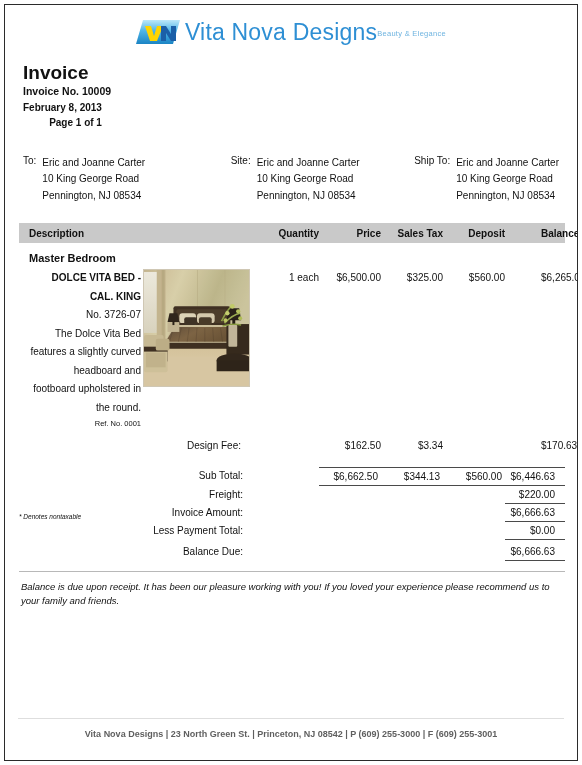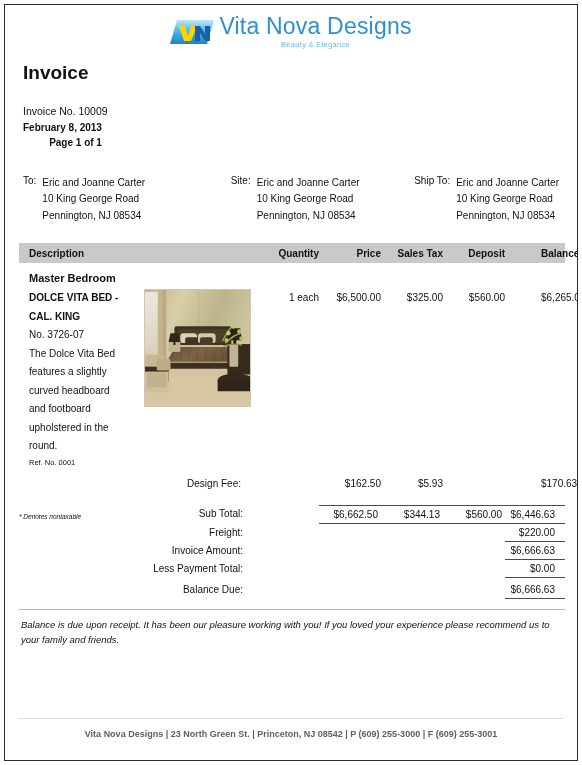--- a/index.html
+++ b/index.html
@@ -43,21 +43,21 @@
   }
   .logo-mark {
     position: relative;
     width: 44px;
     height: 30px;
   }
   .logo-mark svg { display: block; }
 
   .logo-text-block {
     display: flex;
-    flex-direction: column;
+    flex-direction: row;
     align-items: center;
     line-height: 1;
   }
   .logo-title {
     font-size: 23px;
     font-weight: normal;
     color: #2e8fd4;
     letter-spacing: 0.2px;
     white-space: nowrap;
   }
@@ -78,23 +78,23 @@
     flex-direction: column;
   }
   .inv-title {
     font-size: 19px;
     font-weight: bold;
     color: #111;
     line-height: 1.25;
   }
   .inv-no {
     font-size: 10.5px;
-    font-weight: normal;
-    color: #111;
-    margin-top: 20px;
+    font-weight: bold;
+    color: #111;
+    margin-top: 0;
   }
   .inv-meta {
     text-align: right;
     font-size: 10px;
     font-weight: bold;
     color: #111;
     line-height: 1.55;
     padding-top: 3px;
   }
 
@@ -145,21 +145,22 @@
   }
 
   .line-item {
     display: flex;
     margin-top: 5px;
   }
   .li-desc {
     width: 232px;
     padding-left: 10px;
     display: flex;
-    gap: 20px;
+    gap: 2px;
+    text-align: right;
   }
   .li-text {
     width: 112px;
     font-size: 10px;
     color: #111;
     line-height: 1.85;
   }
   .li-text .prod-name { font-weight: bold; }
   .li-text .prod-ref {
     font-size: 7.5px;
@@ -460,21 +461,21 @@
         <div class="c-tax">$325.00</div>
         <div class="c-dep">$560.00</div>
         <div class="c-bal">$6,265.00</div>
       </div>
     </div>
 
     <div class="fee-row">
       <div class="fee-label">Design Fee:</div>
       <div class="c-qty"></div>
       <div class="c-price">$162.50</div>
-      <div class="c-tax">$5.93</div>
+      <div class="c-tax">$3.34</div>
       <div class="c-dep"></div>
       <div class="c-bal">$170.63</div>
     </div>
 
   </div>
 
   <div class="totals">
 
     <div class="t-row">
       <div class="t-label">Sub Total:</div>

